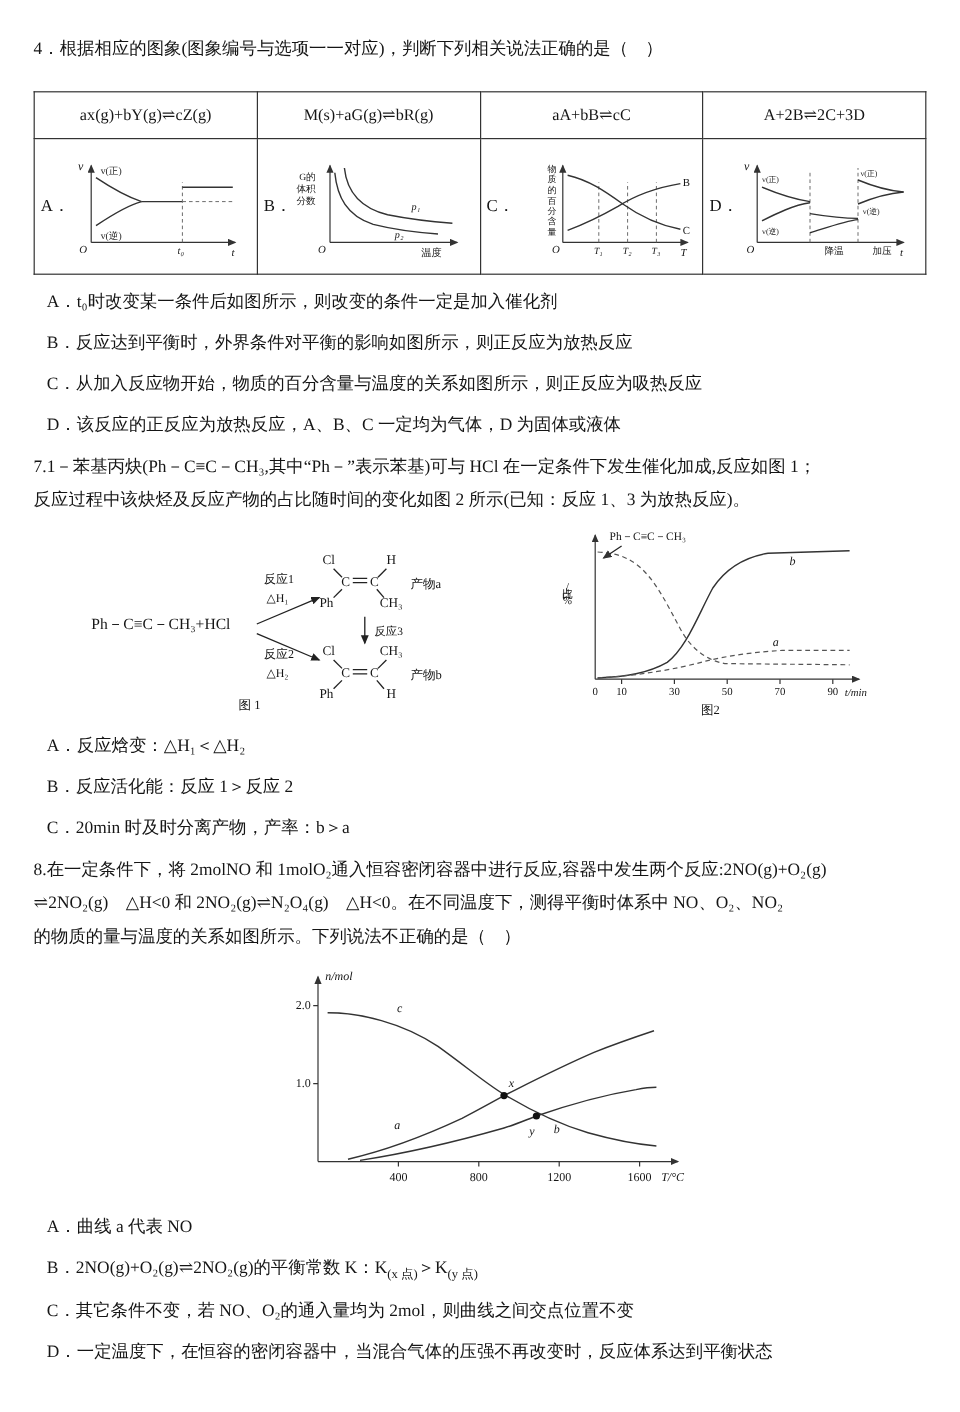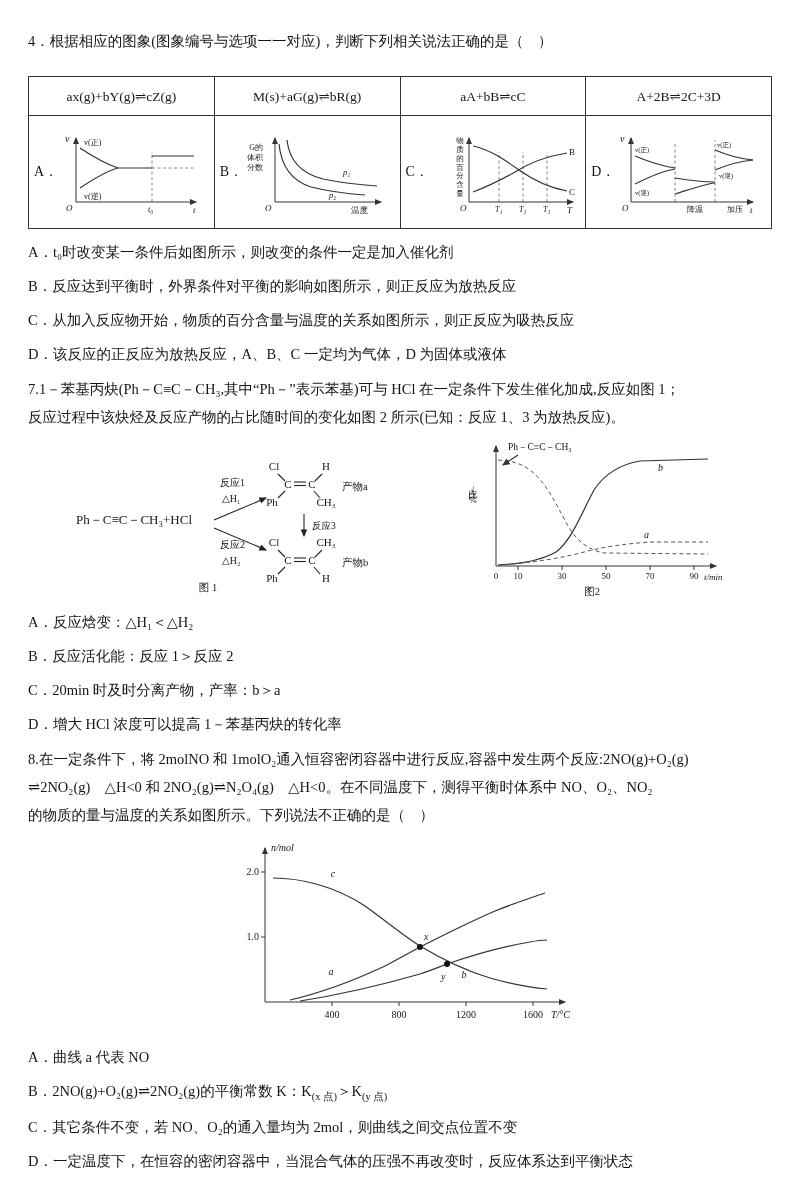--- a/index.html
+++ b/index.html
@@ -1,20 +1,20 @@
 <!DOCTYPE html>
 <html><head>
 <meta charset="utf-8">
 <style>
   html,body{margin:0;padding:0}
   body{width:800px;background:#ffffff;color:#151515;
        font-family:"Liberation Serif","DejaVu Serif",serif;font-size:14.5px}
   .page{padding:30px 28px 24px 28px}
   .stem{line-height:1.52;margin:0 0 6px 0}
-  .opt{line-height:1.45;margin:13px 0}
+  .opt{line-height:1.45;margin:13px 11px}
   .q6table{width:100%;border-collapse:collapse;table-layout:fixed;margin:24px 0 12px 0}
   .q6table td{border:1px solid #333;text-align:center;vertical-align:middle;padding:1px}
   .q6table tr.hdr td{height:36px;font-size:13.5px}
   .gcell{display:flex;align-items:center;padding:3px 0 3px 4px;height:104px;text-align:left}
   .glabel{font-size:14px;flex:0 0 auto}
   .gwrap{position:relative;flex:0 0 auto}
   svg{display:block}
   svg text{font-family:"Liberation Serif","DejaVu Serif",serif;fill:#151515}
   .ax{stroke:#333;stroke-width:1;fill:none}
   .tick{stroke:#333;stroke-width:1;fill:none}
@@ -271,21 +271,20 @@
         <text x="242" y="146" font-size="9" class="it">t/min</text>
         <text x="130" y="161" font-size="10.5" text-anchor="middle">图2</text>
       </svg>
       <span class="vlab" style="left:6px;top:48px">占比/%</span>
     </div>
   </div>
 
   <p class="opt">A．反应焓变：△H₁＜△H₂</p>
   <p class="opt">B．反应活化能：反应 1＞反应 2</p>
   <p class="opt">C．20min 时及时分离产物，产率：b＞a</p>
-  <p class="opt">D．增大 HCl 浓度可以提高 1－苯基丙炔的转化率</p>
 
   <p class="stem" style="margin-top:4px">8.在一定条件下，将 2molNO 和 1molO₂通入恒容密闭容器中进行反应,容器中发生两个反应:2NO(g)+O₂(g)</p>
   <p class="stem">⇌2NO₂(g)　△H&lt;0 和 2NO₂(g)⇌N₂O₄(g)　△H&lt;0。在不同温度下，测得平衡时体系中 NO、O₂、NO₂</p>
   <p class="stem">的物质的量与温度的关系如图所示。下列说法不正确的是（　）</p>
 
   <div class="gcenter">
     <svg width="370" height="200" viewBox="0 0 370 200">
       <defs>
           <marker id="mg8" markerWidth="8" markerHeight="8" refX="6" refY="3" orient="auto">
             <path d="M0,0 L7,3 L0,6 Z" fill="#333"></path>

